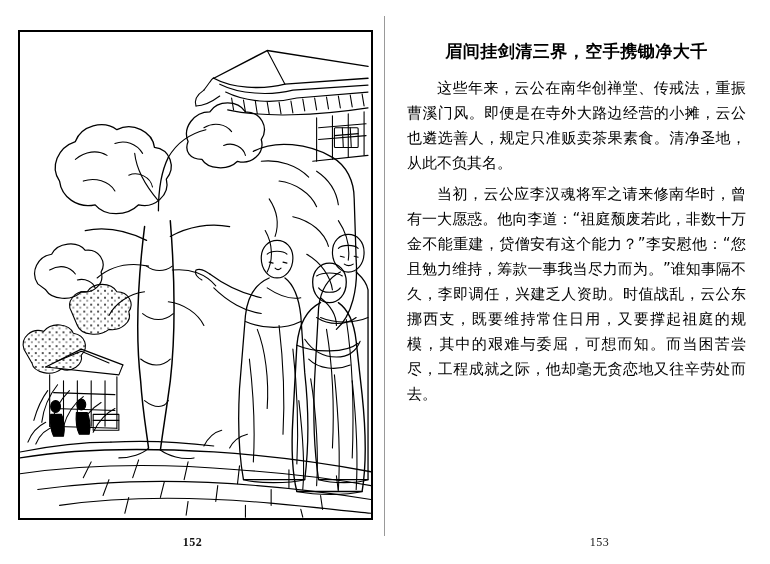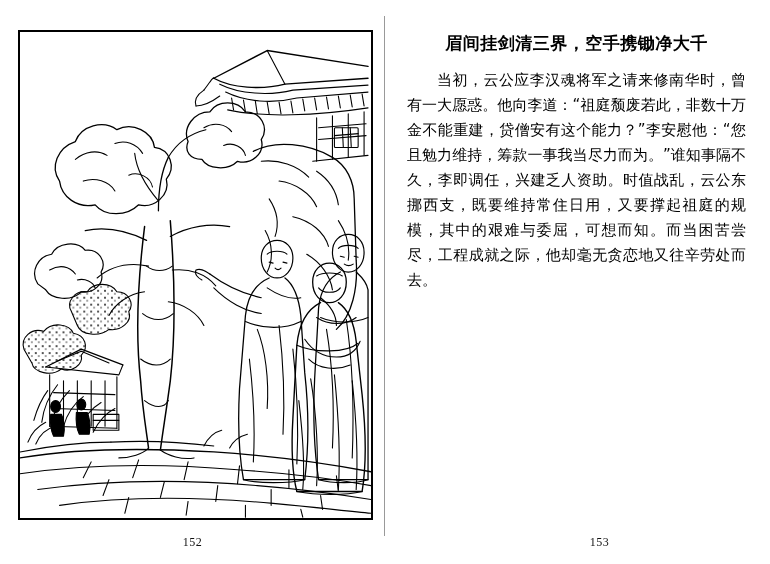--- a/index.html
+++ b/index.html
@@ -19,20 +19,21 @@
     width: 770px;
     height: 564px;
     display: flex;
   }
   
   .page-left {
     position: relative;
     width: 385px;
     height: 564px;
     box-sizing: border-box;
+    font-weight: bold;
   }
   .illustration-frame {
     position: absolute;
     left: 18px;
     top: 30px;
     width: 355px;
     height: 490px;
     border: 2px solid #000;
     box-sizing: border-box;
     background: #fff;
@@ -61,21 +62,21 @@
     width: 1px;
     height: 520px;
     background: #999;
   }
   
   .page-right {
     position: relative;
     width: 385px;
     height: 564px;
     box-sizing: border-box;
-    padding: 26px 24px 0 22px;
+    padding: 34px 24px 0 22px;
   }
   .article-title {
     font-family: "DejaVu Sans", sans-serif;
     font-weight: bold;
     font-size: 17px;
     line-height: 1.3;
     text-align: center;
     letter-spacing: 0.5px;
     margin: 6px 0 14px 0;
     color: #000;
@@ -283,18 +284,19 @@
       </svg>
     </div>
     <div class="folio">152</div>
   </div>
 
   <div class="gutter"></div>
 
   <div class="page-right">
     <h1 class="article-title">眉间挂剑清三界，空手携锄净大千</h1>
     <div class="body-text">
+      <p>这些年来，云公在南华创禅堂、传戒法，重振曹溪门风。即便是在寺外大路边经营的小摊，云公也遴选善人，规定只准贩卖茶果素食。清净圣地，从此不负其名。</p>
       <p>当初，云公应李汉魂将军之请来修南华时，曾有一大愿惑。他向李道：“祖庭颓废若此，非数十万金不能重建，贷僧安有这个能力？”李安慰他：“您且勉力维持，筹款一事我当尽力而为。”谁知事隔不久，李即调任，兴建乏人资助。时值战乱，云公东挪西支，既要维持常住日用，又要撑起祖庭的规模，其中的艰难与委屈，可想而知。而当困苦尝尽，工程成就之际，他却毫无贪恋地又往辛劳处而去。</p>
     </div>
     <div class="folio">153</div>
   </div>
 
 </div>
 
 </body></html>

